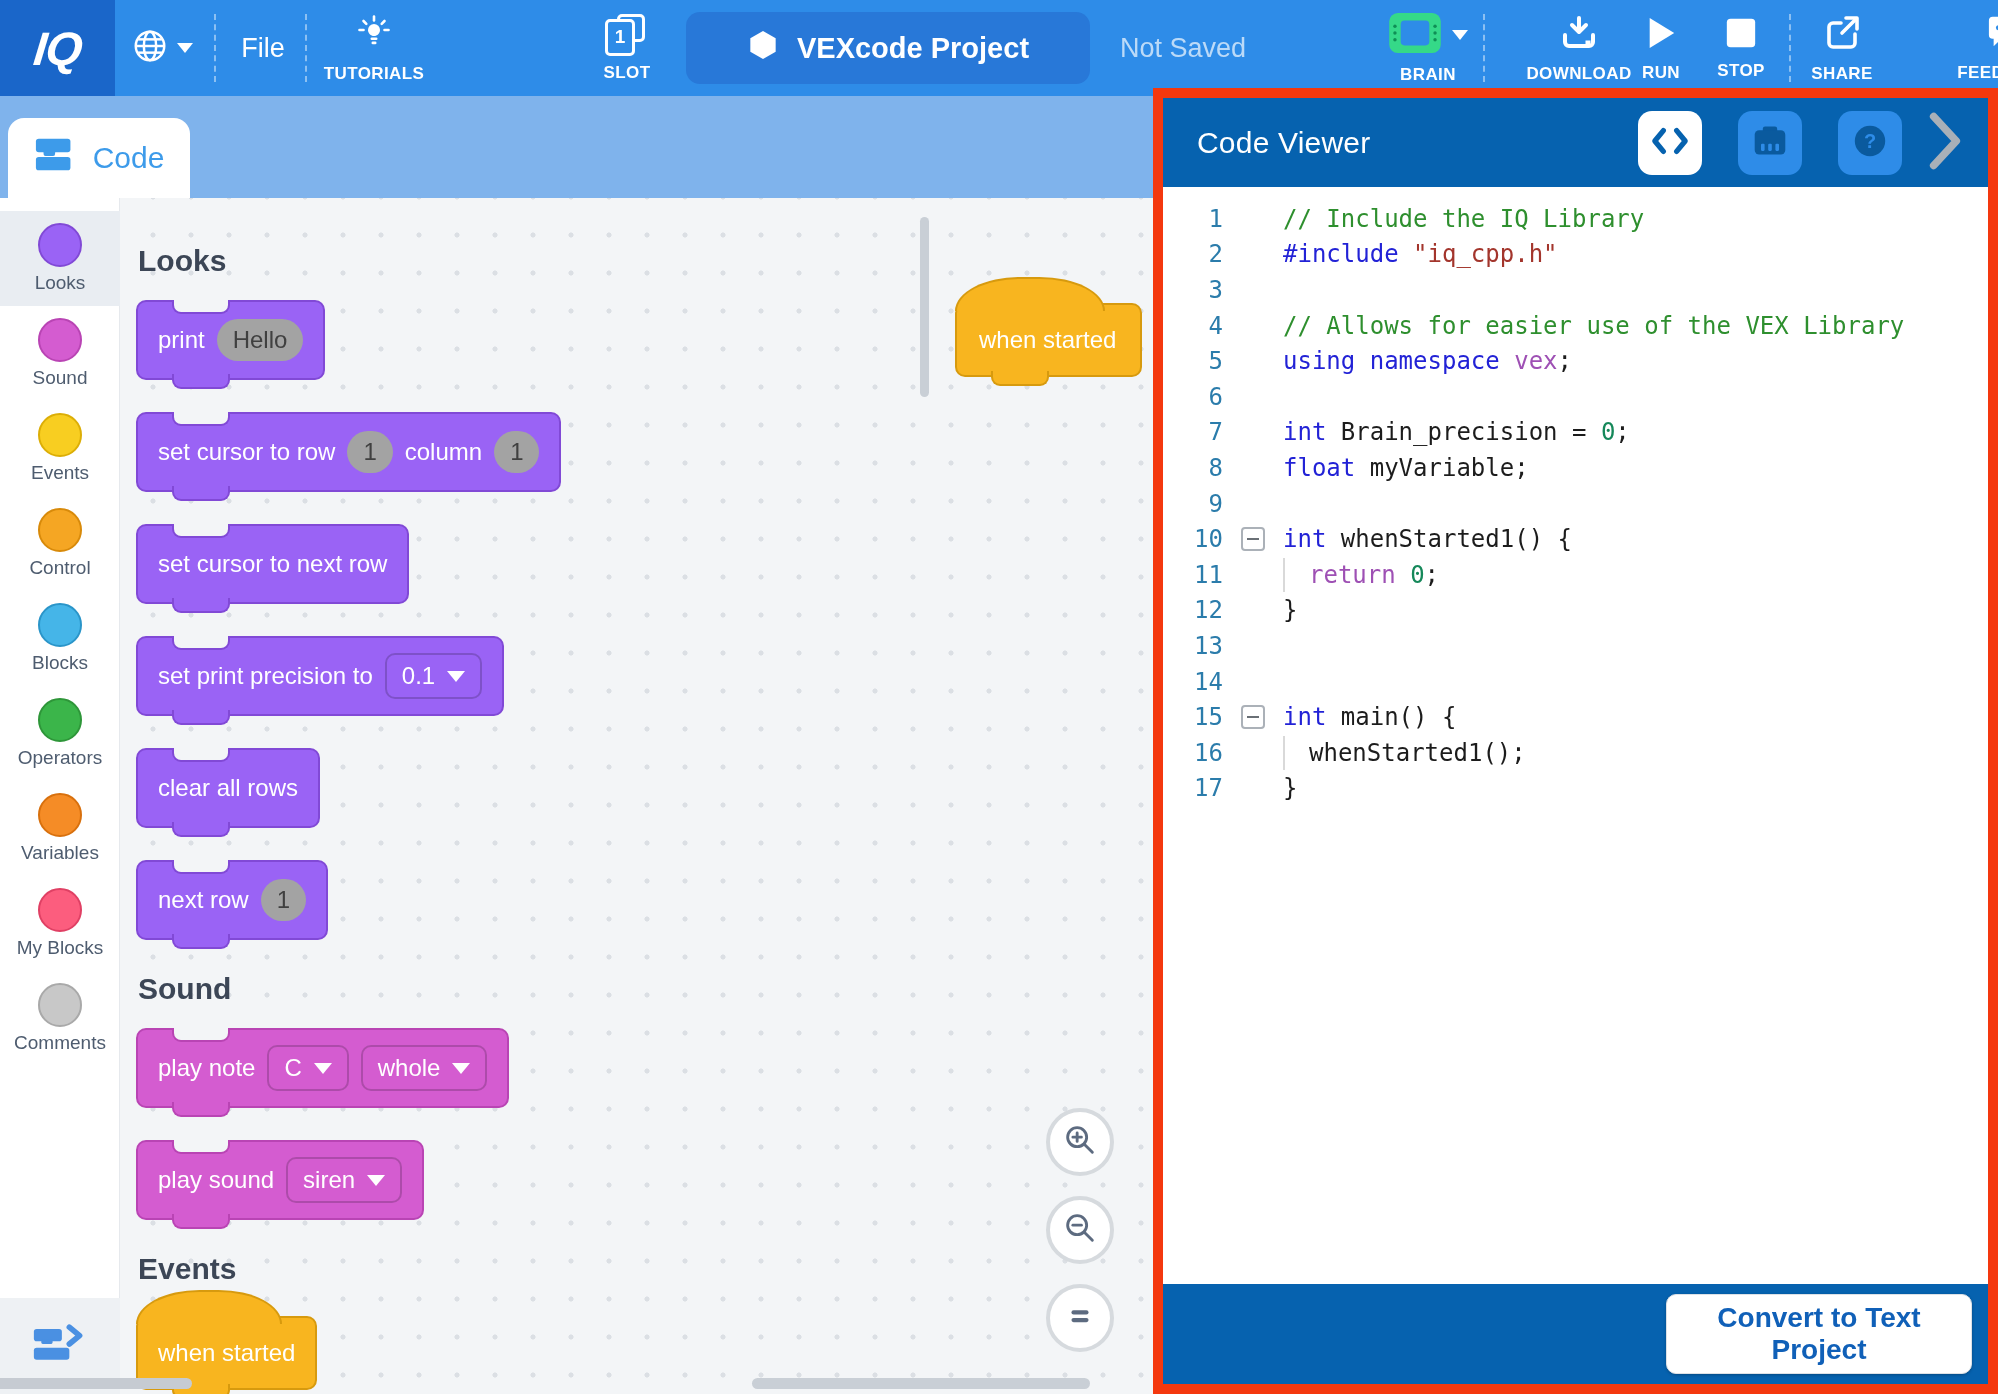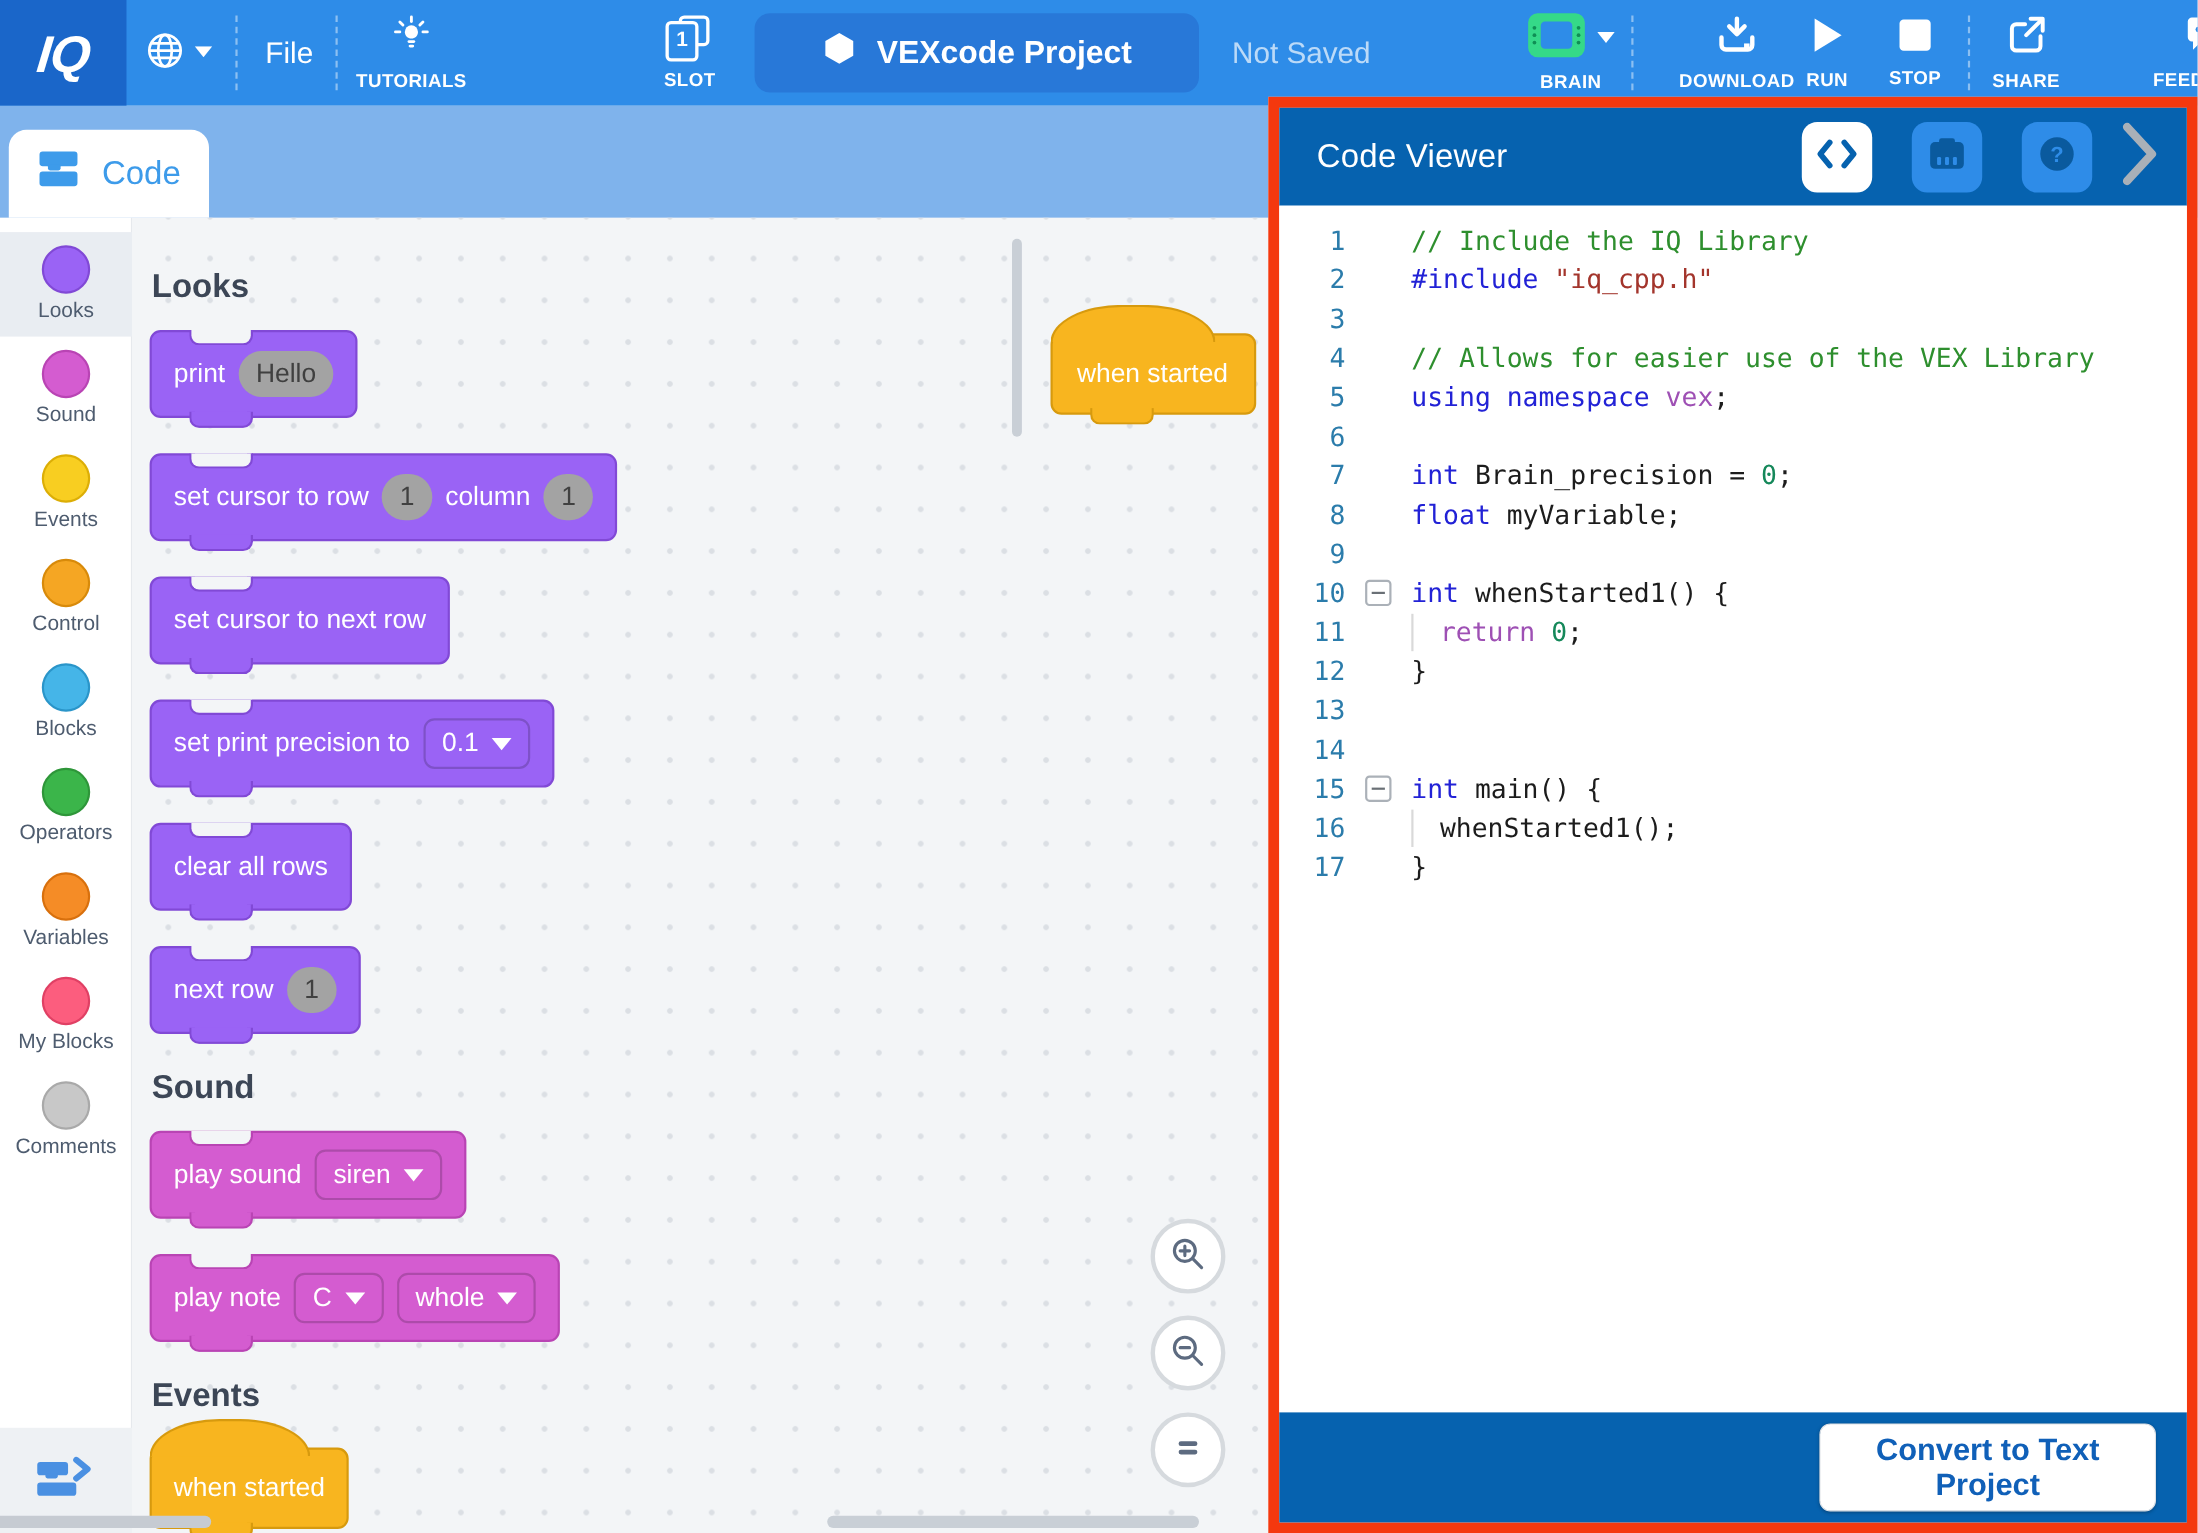--- a/index.html
+++ b/index.html
@@ -89,21 +89,21 @@
   .cv-body { flex:1; background:#fff; overflow:hidden; padding:14px 0 0 14px; font-family:"DejaVu Sans Mono", monospace; }
   .line { display:flex; align-items:center; height:35.6px; }
   .num { width:46px; flex:none; text-align:right; font-size:24px; color:var(--c-line_number,#2b7cab); }
   .foldc { width:60px; flex:none; display:flex; align-items:center; justify-content:center; }
   .foldbox { position:relative; width:24px; height:24px; background:#fff; border:2px solid #abb1b8; border-radius:4px; cursor:pointer; }
   .foldbox::before { content:""; position:absolute; left:4px; right:4px; top:50%; height:2px; margin-top:-1px; background:#6a7076; }
   .codetext { display:flex; align-items:center; white-space:pre; font-size:24px; color:var(--c-plain,#1c1c1c); }
   .guide { display:inline-block; width:26px; height:34px; border-left:2px solid #d9d9d9; }
   .s-com{color:var(--c-comment,#2e8f2e)} .s-kw{color:var(--c-keyword,#2222d6)} .s-str{color:var(--c-string,#a3352c)}
   .s-ns{color:var(--c-purple,#9e50b4)} .s-num{color:var(--c-number,#15885a)} .s-pl{color:var(--c-plain,#1c1c1c)}
-  .cv-footer { height:100px; background:var(--panel-blue,#0662af); flex:none; display:flex; align-items:center; justify-content:flex-end; padding-right:28px; }
+  .cv-footer { height:100px; background:var(--panel-blue,#0662af); flex:none; display:flex; align-items:center; justify-content:flex-end; padding-right:16px; }
   .convert-btn { width:306px; height:80px; background:#fff; border:1px solid #dde1e6; border-radius:10px; color:#1060b8;
                  font-size:28px; font-weight:bold; font-family:"Liberation Sans",sans-serif; cursor:pointer; box-shadow:0 1px 3px rgba(0,0,0,.25); }
 </style>
 </head>
 <body>
 
 <div class="app">
 
   <header class="toolbar">
     <div class="tb-abs logo">
@@ -308,37 +308,37 @@
           </div>
           <div class="blk stack th-purple">
             <span>clear all rows</span>
           </div>
           <div class="blk stack th-purple">
             <span>next row</span>
             <span class="oval">1</span>
           </div>
           <div class="pal-header">Sound</div>
           <div class="blk stack th-magenta">
-            <span>play sound</span>
-            <span class="dd">
-              <span>siren</span>
-              <span class="caret"></span>
-            </span>
-          </div>
-          <div class="blk stack th-magenta">
             <span>play note</span>
             <span class="dd">
               <span>C</span>
               <span class="caret"></span>
             </span>
             <span class="dd">
               <span>whole</span>
               <span class="caret"></span>
             </span>
           </div>
+          <div class="blk stack th-magenta">
+            <span>play sound</span>
+            <span class="dd">
+              <span>siren</span>
+              <span class="caret"></span>
+            </span>
+          </div>
           <div class="pal-header">Events</div>
           <div class="blk hat th-yellow">
             <span>when started</span>
           </div>
         </div>
 
       <div class="vscroll"></div>
       <div class="hscroll"></div>
 
       <div class="blk hat th-yellow canvas-hat">

